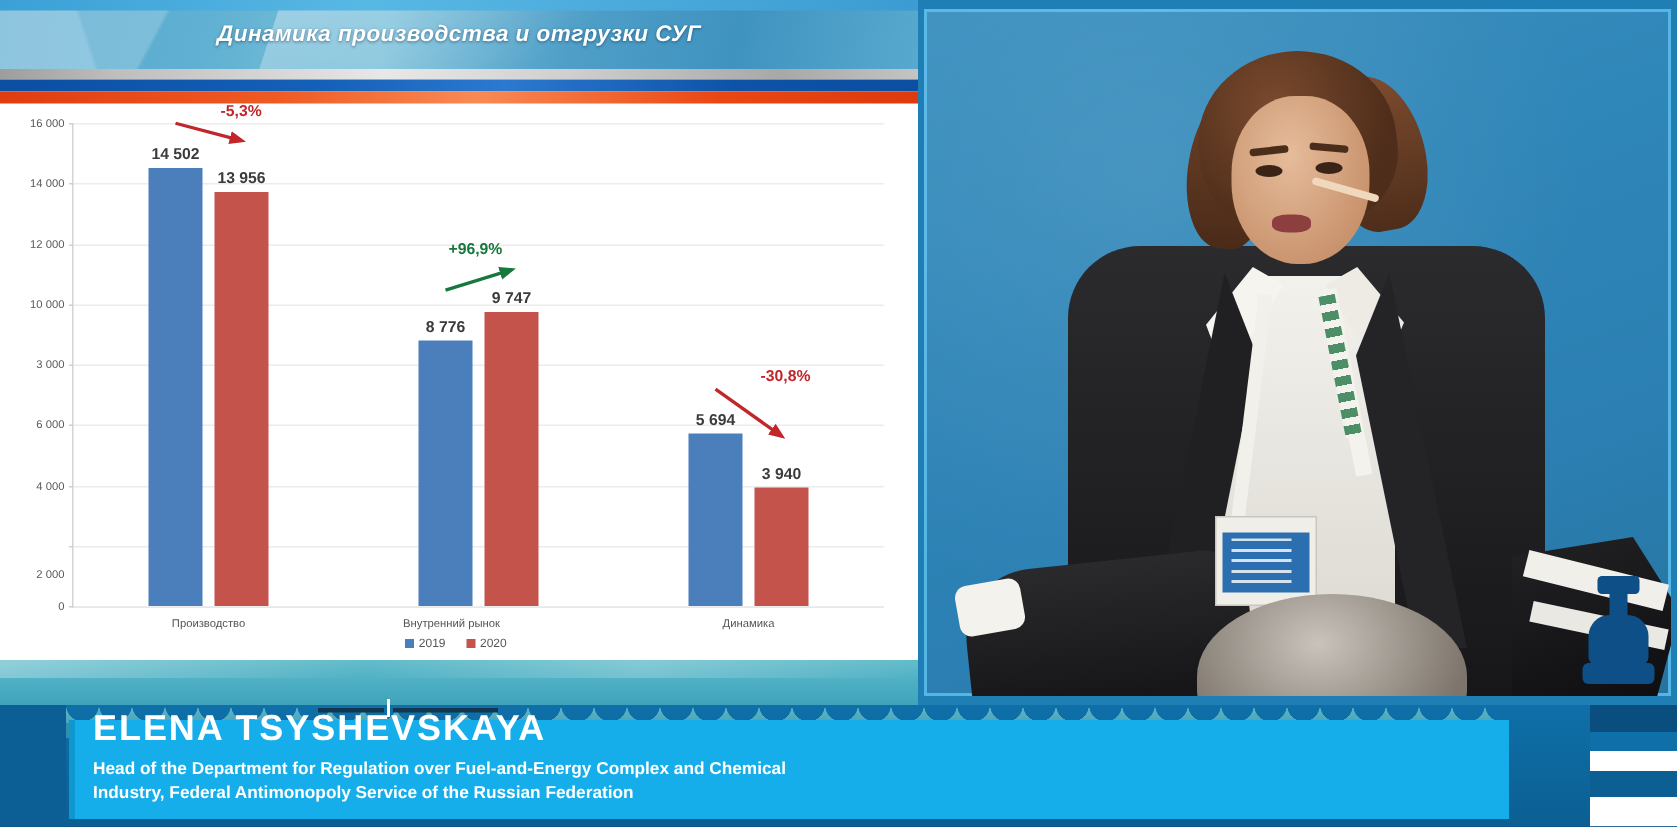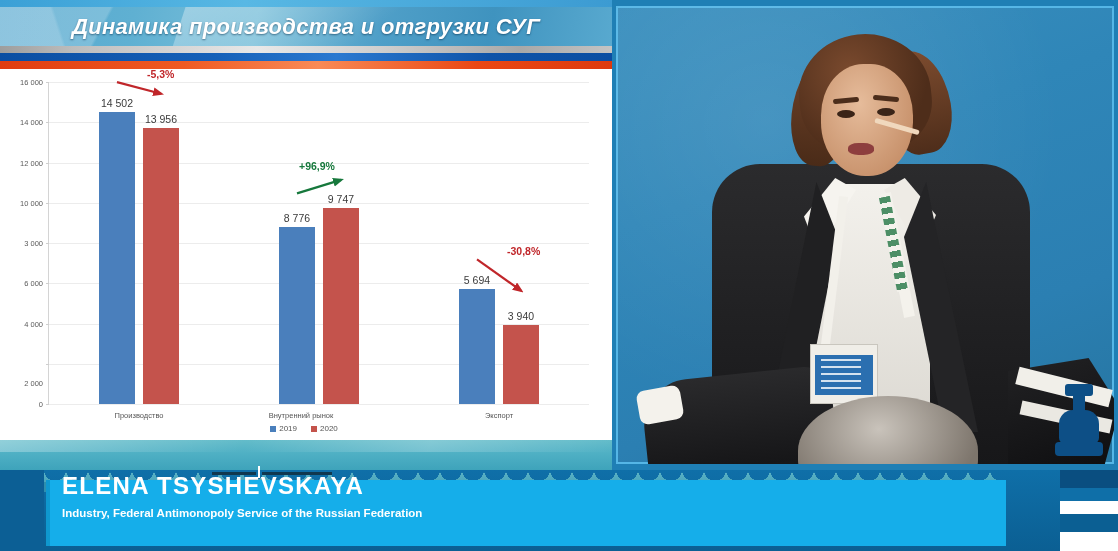--- a/index.html
+++ b/index.html
@@ -13,21 +13,21 @@
      background:
        linear-gradient(118deg, rgba(255,255,255,.20) 0 18%, rgba(255,255,255,0) 18.5% 30%),
        linear-gradient(72deg, rgba(255,255,255,.16) 0 10%, rgba(255,255,255,0) 10.5% 26%),
        linear-gradient(100deg,#56a8cf 0%, #5fb0d2 22%, #7bc0da 42%, #4f9fc8 62%, #3f93bf 80%, #58a9cf 100%);}
   .slide-head::after{content:"";position:absolute;left:0;top:0;width:100%;height:7px;
      background:linear-gradient(90deg,#3ba0d6,#58b8e4 40%,#3c9bd2);}
   .head-sheen{position:absolute;left:180px;top:2px;width:300px;height:44px;
      background:linear-gradient(135deg,rgba(255,255,255,.35),rgba(255,255,255,0) 65%);
      transform:skewX(-18deg);pointer-events:none;}
   .slide-title{position:absolute;left:0;top:14px;width:612px;text-align:center;
-     color:#ffffff;font-size:22px;font-style:italic;font-weight:bold;letter-spacing:.3px;
+     color:#ffffff;font-size:15px;font-style:italic;font-weight:bold;letter-spacing:.3px;
      text-shadow:0 1px 2px rgba(0,40,70,.55);}
 
   .stripe-silver{position:absolute;left:0;top:46px;width:612px;height:7px;
      background:linear-gradient(90deg,#9d9d9d,#bdbdbd 12%,#e8e8e8 42%,#cfcfcf 62%,#a8a8a8 85%,#c4c4c4 100%);}
   .stripe-blue{position:absolute;left:0;top:53px;width:612px;height:8px;
      background:linear-gradient(90deg,#0b4ea2,#1560b8 35%,#2b79d0 55%,#0e53a8 80%,#0b4ea2);}
   .stripe-red{position:absolute;left:0;top:61px;width:612px;height:8px;
      background:linear-gradient(90deg,#e03c10,#ef5a22 30%,#f98a55 52%,#ea4713 78%,#dd3a0e);}
 
   
@@ -37,21 +37,21 @@
   .grid-line{position:absolute;left:0;width:100%;height:1px;background:#ececec;}
   .ytick{position:absolute;right:calc(100% + 6px);transform:translateY(-50%);
      font-size:7.5px;color:#5a5a5a;white-space:nowrap;}
   .tick-mark{position:absolute;left:-3px;width:3px;height:1px;background:#cfcfcf;}
 
   .group{position:absolute;bottom:0;height:100%;}
   .bar{position:absolute;bottom:0;}
   .bar.y2019{background:#4a7fbc;}
   .bar.y2020{background:#c4534c;}
   .bar-label{position:absolute;transform:translateX(-50%);white-space:nowrap;
-     font-size:10.5px;color:#3b3b3b;}
+     font-size:10.5px;color:#3b3b3b;font-weight:bold;}
   .cat-label{position:absolute;top:calc(100% + 7px);transform:translateX(-50%);
      font-size:7.5px;color:#555;white-space:nowrap;}
 
   .ann{position:absolute;font-size:10.5px;font-weight:bold;white-space:nowrap;}
   .ann.neg{color:#c0262a;}
   .ann.pos{color:#16783c;}
   .arrow{position:absolute;overflow:visible;}
 
   .legend{position:absolute;left:0;top:352px;width:600px;display:flex;justify-content:center;
      gap:14px;align-items:center;}
@@ -229,21 +229,21 @@
               </marker>
             </defs>
             <line x1="248" y1="111.38300000000001" x2="292" y2="97.841625" stroke="#16783c" stroke-width="2.2" marker-end="url(#mka1)"></line>
           </svg>
           <div class="ann pos" style="left: 250px; top: 77.8416px; color: rgb(22, 120, 60);">+96,9%</div>
           <div class="group" style="left: 360px; width: 180px;">
             <div class="bar y2019" style="left: 50px; width: 36px; height: 114.592px; background: rgb(74, 127, 188);"></div>
             <div class="bar-label" style="left: 68px; bottom: 117.592px;">5 694</div>
             <div class="bar y2020" style="left: 94px; width: 36px; height: 79.2925px; background: rgb(196, 83, 76);"></div>
             <div class="bar-label" style="left: 112px; bottom: 82.2925px;">3 940</div>
-            <div class="cat-label" style="left: 90px;">Экспорт</div>
+            <div class="cat-label" style="left: 90px;">Динамика</div>
           </div>
           <svg class="arrow" style="left:0;top:0;width:540px;height:322px;pointer-events:none;">
             <defs>
               <marker id="mka2" markerWidth="5" markerHeight="5" refX="3.6" refY="2" orient="auto">
                 <path d="M0,0 L5,2 L0,4 z" fill="#c0262a"></path>
               </marker>
             </defs>
             <line x1="428" y1="177.40825" x2="472" y2="208.70749999999998" stroke="#c0262a" stroke-width="2.2" marker-end="url(#mka2)"></line>
           </svg>
           <div class="ann neg" style="left: 458px; top: 163.408px; color: rgb(192, 38, 42);">-30,8%</div>
@@ -306,20 +306,21 @@
     <div class="namecard">
       <div class="nc-accent"></div>
     </div>
   </div>
   <div class="leftedge"></div>
   <div class="dash-l"></div>
   <div class="dash-r"></div>
   <div class="tickmark"></div>
   <div class="speaker-name">ELENA TSYSHEVSKAYA</div>
   <div class="speaker-role">
+    <div>Head of the Department for Regulation over Fuel-and-Energy Complex and Chemical</div>
     <div>Industry, Federal Antimonopoly Service of the Russian Federation</div>
   </div>
 
   <div class="deco">
     <div class="deco-top"></div>
     <div class="deco-neck"></div>
     <div class="deco-body"></div>
     <div class="deco-base"></div>
   </div>
   <div class="deco-strip"></div>

